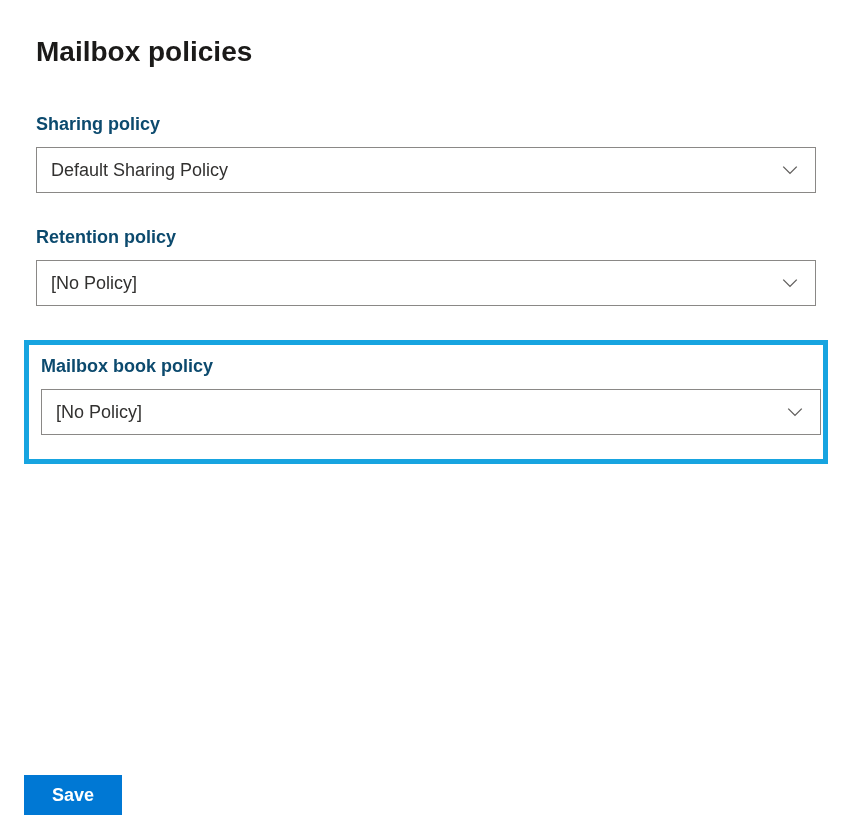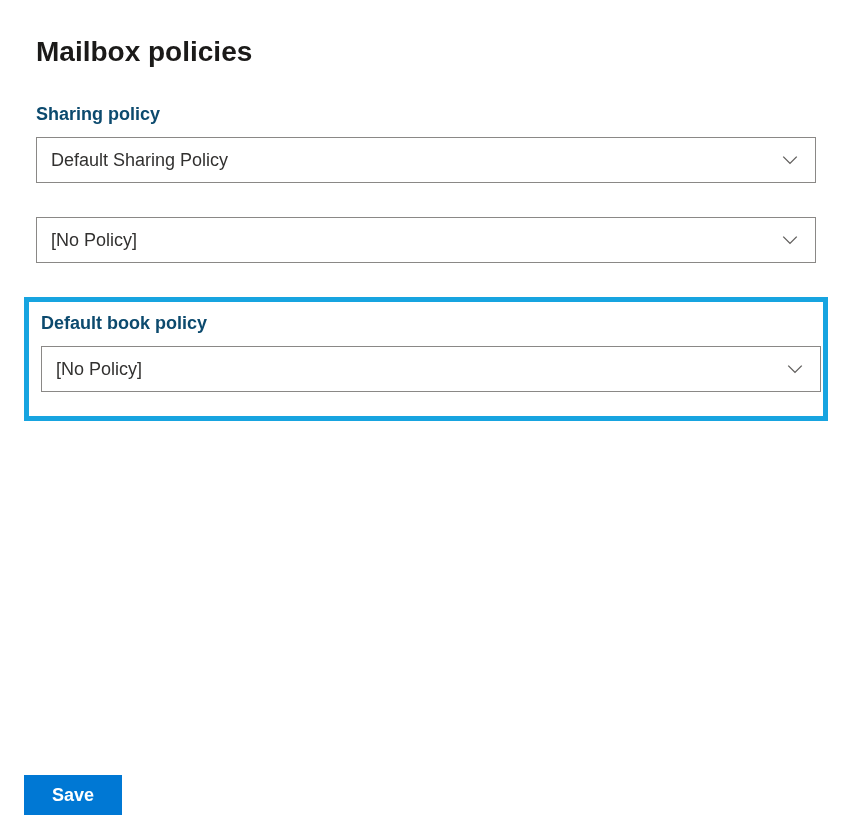--- a/index.html
+++ b/index.html
@@ -15,21 +15,21 @@
       position: relative;
       color: #323130;
     }
     .container {
       padding: 36px 36px 0 36px;
     }
     .page-title {
       font-size: 28px;
       font-weight: 700;
       color: #1b1a19;
-      margin-bottom: 36px;
+      margin-bottom: 46px;
     }
     .field-group {
       margin-bottom: 34px;
     }
     .field-label {
       font-size: 18px;
       font-weight: 700;
       color: #0c4a6e;
       margin-bottom: 12px;
       display: block;
@@ -113,33 +113,34 @@
       <span class="chevron-icon">
         <svg viewBox="0 0 16 16">
             <polyline points="2,5 8,11 14,5"></polyline>
           </svg>
       </span>
     </div>
   </div>
 
 
   <div class="field-group">
+    <label class="field-label">Retention policy</label>
     <div class="dropdown">
       <span class="dropdown-value">[No Policy]</span>
       <span class="chevron-icon">
         <svg viewBox="0 0 16 16">
             <polyline points="2,5 8,11 14,5"></polyline>
           </svg>
       </span>
     </div>
   </div>
 
   <div class="highlight-box">
     <div class="field-group">
-      <label class="field-label">Default book policy</label>
+      <label class="field-label">Mailbox book policy</label>
       <div class="dropdown">
         <span class="dropdown-value">[No Policy]</span>
         <span class="chevron-icon">
           <svg viewBox="0 0 16 16">
               <polyline points="2,5 8,11 14,5"></polyline>
             </svg>
         </span>
       </div>
     </div>
   </div>

